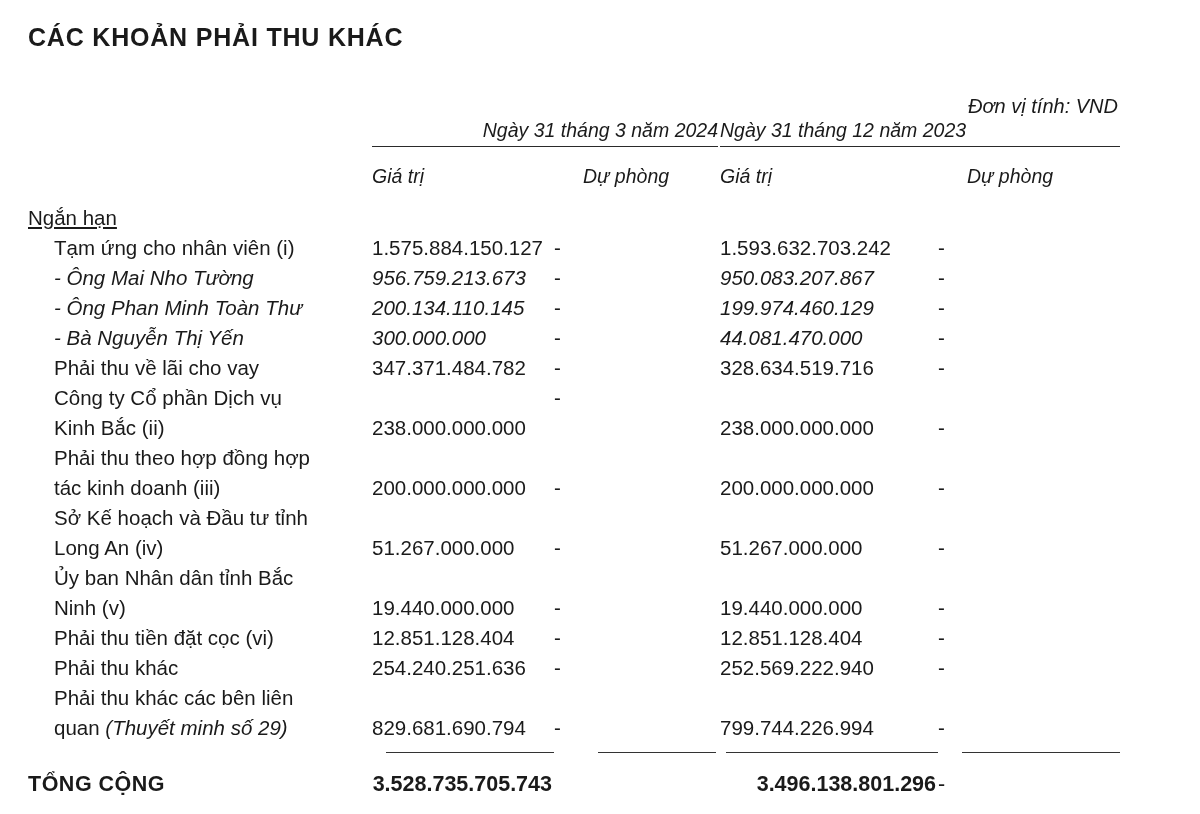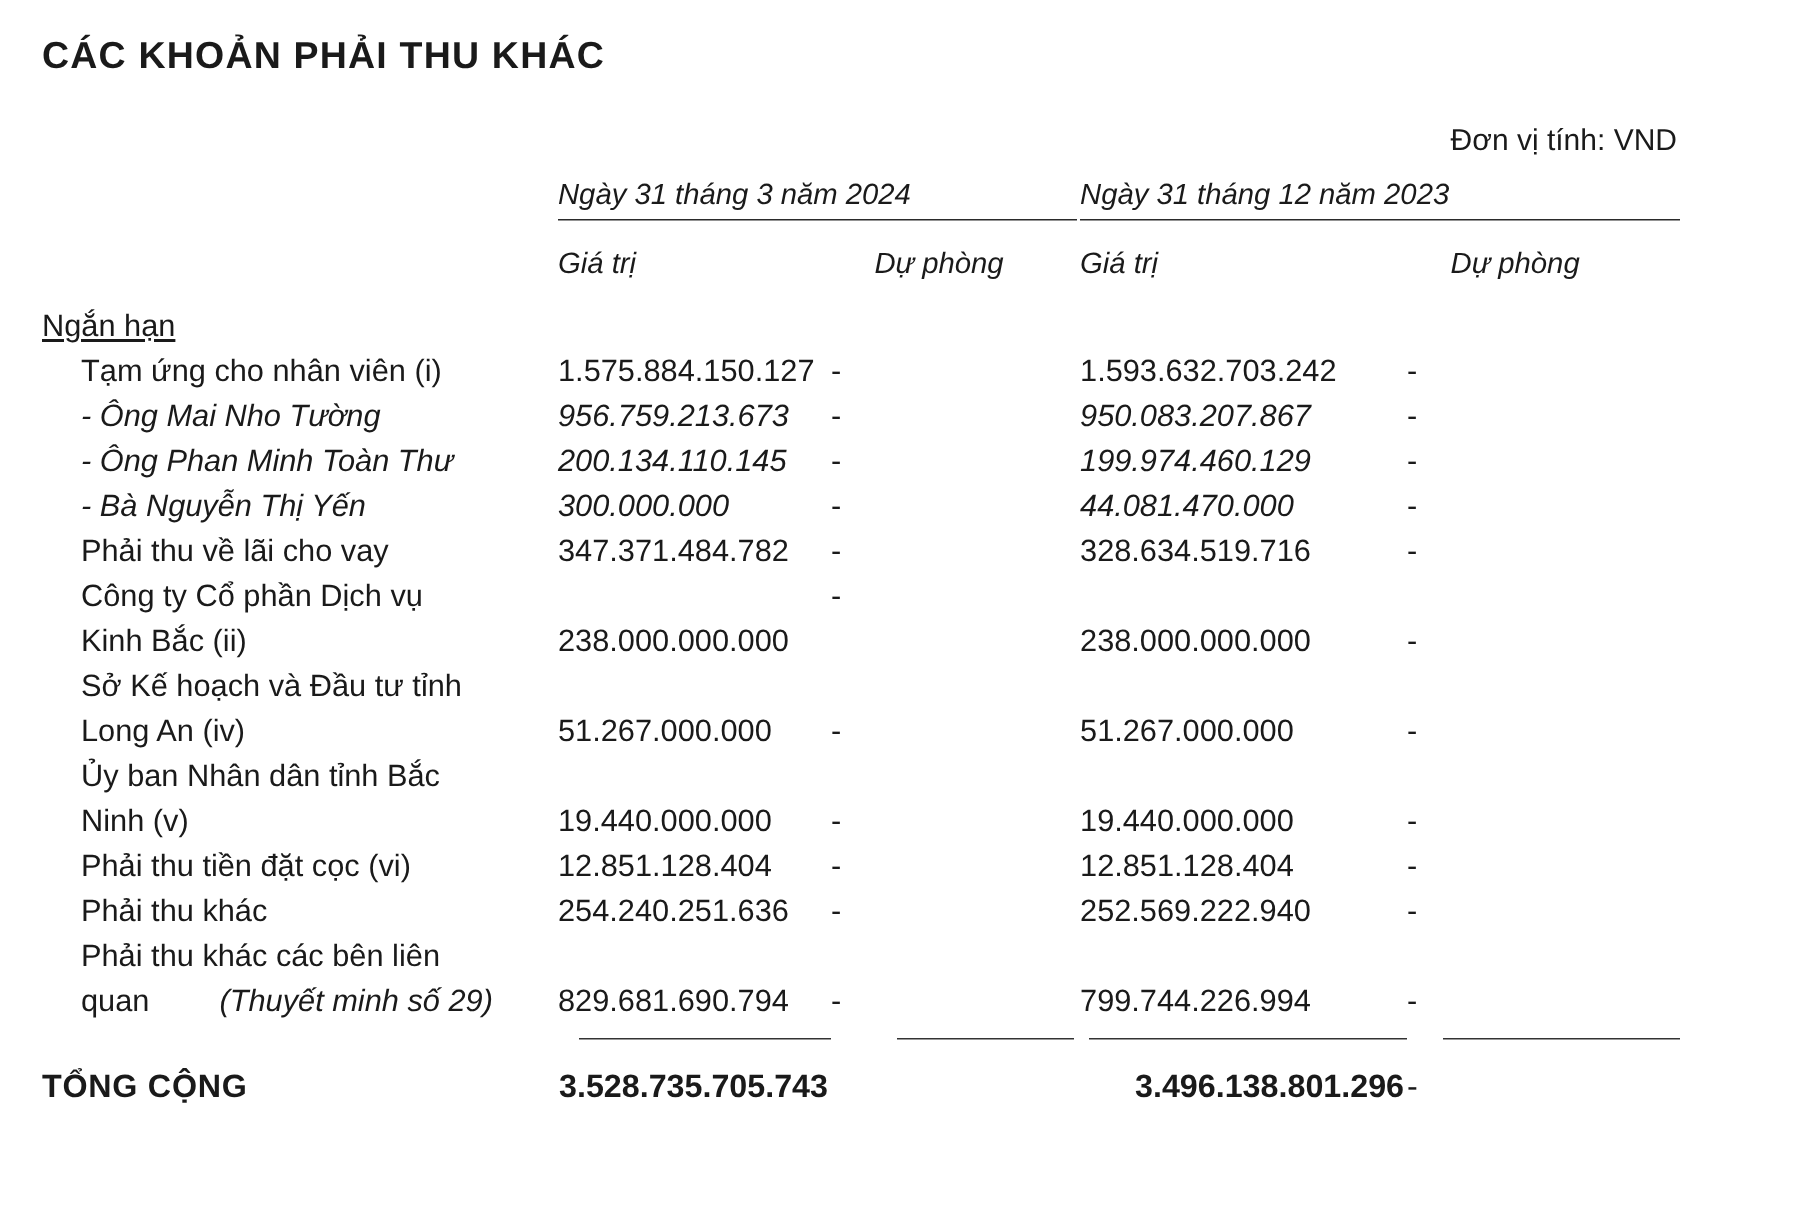--- a/index.html
+++ b/index.html
@@ -33,22 +33,23 @@
     font-weight: bold;
     letter-spacing: 0.8px;
     line-height: 30px;
     white-space: nowrap;
   }
 
   
   .unit-note {
     position: absolute;
     right: 82px;
-    top: 82px;
+    top: 94px;
     font-size: 20px;
+    font-style: italic;
     line-height: 24px;
     white-space: nowrap;
   }
 
   
   table.fin {
     position: absolute;
     left: 28px;
     top: 118px;
     border-collapse: collapse;
@@ -76,21 +77,21 @@
     padding-bottom: 4px !important;
     white-space: nowrap;
     line-height: 24px;
   }
   .date-head .rule-under {
     display: block;
     height: 0;
     border-bottom: 1.6px solid #2a2a2a;
     margin-top: 4px;
   }
-  .date-head.span-2024 { padding-right: 2px !important; }
+  .date-head.span-2024 { padding-right: 2px !important; text-align: right; }
 
   
   .sub-head {
     font-size: 19.5px;
     font-style: italic;
     text-align: right;
     white-space: nowrap;
     line-height: 22px;
     height: 44px;
   }
@@ -111,21 +112,21 @@
 
   
   tr.data-row td { line-height: 30px; font-size: 20.5px; }
 
   td.lbl {
     padding-left: 26px !important;
     font-size: 20.5px;
     line-height: 30px;
   }
   td.lbl.ital { font-style: italic; margin-top: 28px; }
-  td.lbl .note-ital { font-style: italic; margin-left: 41px; }
+  td.lbl .note-ital { font-style: italic; }
 
   td.num {
     text-align: right;
     font-size: 20.5px;
     line-height: 30px;
     white-space: nowrap;
     padding-right: 2px !important;
   }
   td.num.ital { font-style: italic; }
   td.dash {
@@ -270,20 +271,30 @@
         <td class="lbl">
           <div>Công ty Cổ phần Dịch vụ</div>
           <div>Kinh Bắc (ii)</div>
         </td>
         <td class="num">238.000.000.000</td>
         <td class="dash align-top">-</td>
         <td class="num">238.000.000.000</td>
         <td class="dash wide">-</td>
       </tr>
 
+      <tr class="data-row two-line">
+        <td class="lbl">
+          <div>Phải thu theo hợp đồng hợp</div>
+          <div>tác kinh doanh (iii)</div>
+        </td>
+        <td class="num">200.000.000.000</td>
+        <td class="dash">-</td>
+        <td class="num">200.000.000.000</td>
+        <td class="dash wide">-</td>
+      </tr>
 
       <tr class="data-row two-line">
         <td class="lbl">
           <div>Sở Kế hoạch và Đầu tư tỉnh</div>
           <div>Long An (iv)</div>
         </td>
         <td class="num">51.267.000.000</td>
         <td class="dash">-</td>
         <td class="num">51.267.000.000</td>
         <td class="dash wide">-</td>

